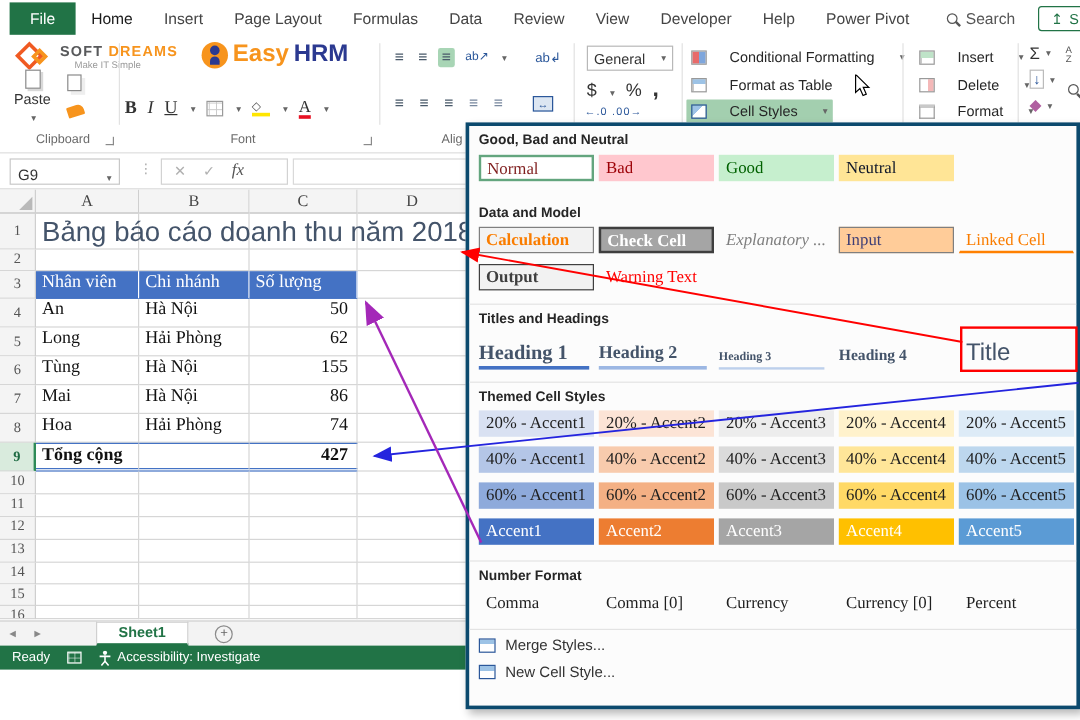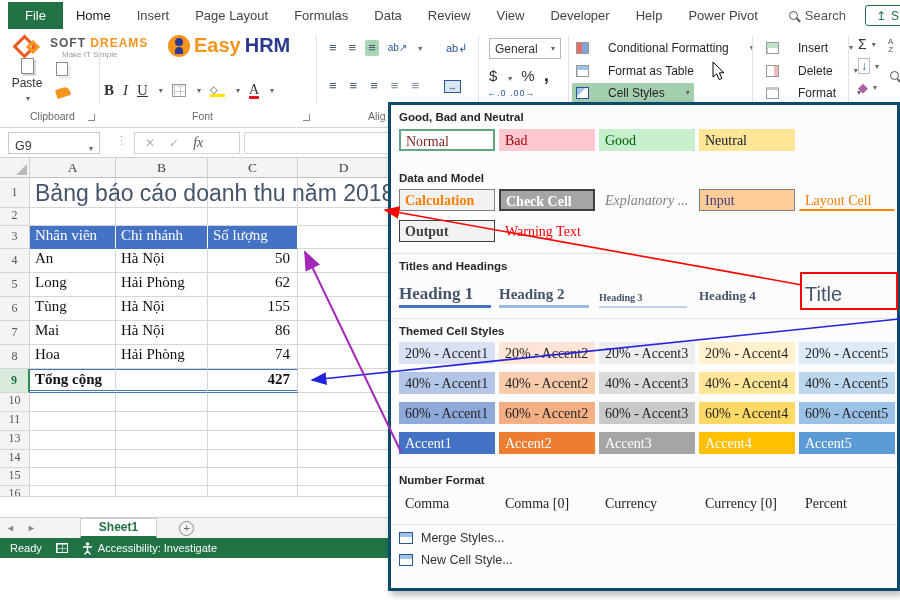--- a/index.html
+++ b/index.html
@@ -393,20 +393,27 @@
       <div class="c w-d"></div>
   </div>
   <div class="gr" style="height:19px">
     <div class="rh">11</div>
     <div class="c w-a"></div>
       <div class="c w-b"></div>
       <div class="c w-c"></div>
       <div class="c w-d"></div>
   </div>
   <div class="gr" style="height:19px">
+    <div class="rh">12</div>
+    <div class="c w-a"></div>
+      <div class="c w-b"></div>
+      <div class="c w-c"></div>
+      <div class="c w-d"></div>
+  </div>
+  <div class="gr" style="height:19px">
     <div class="rh">13</div>
     <div class="c w-a"></div>
       <div class="c w-b"></div>
       <div class="c w-c"></div>
       <div class="c w-d"></div>
   </div>
   <div class="gr" style="height:18px">
     <div class="rh">14</div>
     <div class="c w-a"></div>
       <div class="c w-b"></div>
@@ -455,21 +462,21 @@
     <div class="chip st-good">Good</div>
     <div class="chip st-neutral">Neutral</div>
   </div>
 
   <div class="mlabel" style="margin-top:21px">Data and Model</div>
   <div class="mrow" style="margin-top:5px">
     <div class="chip st-calc">Calculation</div>
     <div class="chip st-check">Check Cell</div>
     <div class="chip st-expl">Explanatory ...</div>
     <div class="chip st-input">Input</div>
-    <div class="chip st-linked">Layout Cell</div>
+    <div class="chip st-linked">Linked Cell</div>
   </div>
   <div class="mrow" style="margin-top:9px">
     <div class="chip st-output">Output</div>
     <div class="chip st-warn">Warning Text</div>
   </div>
 
   <div class="msep" style="margin-top:11px"></div>
   <div class="mlabel">Titles and Headings</div>
   <div class="mrow" style="margin-top:4px;height:32px">
     <div class="hchip st-h1">Heading 1</div>

